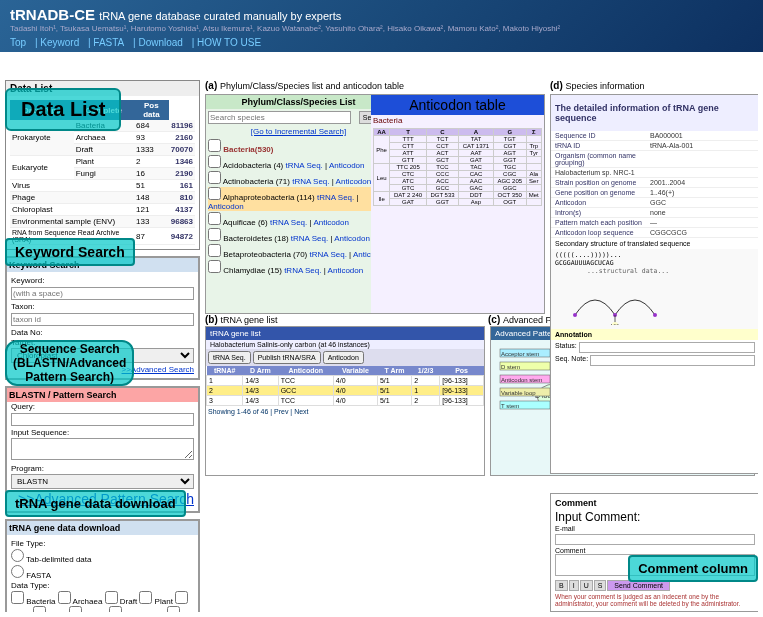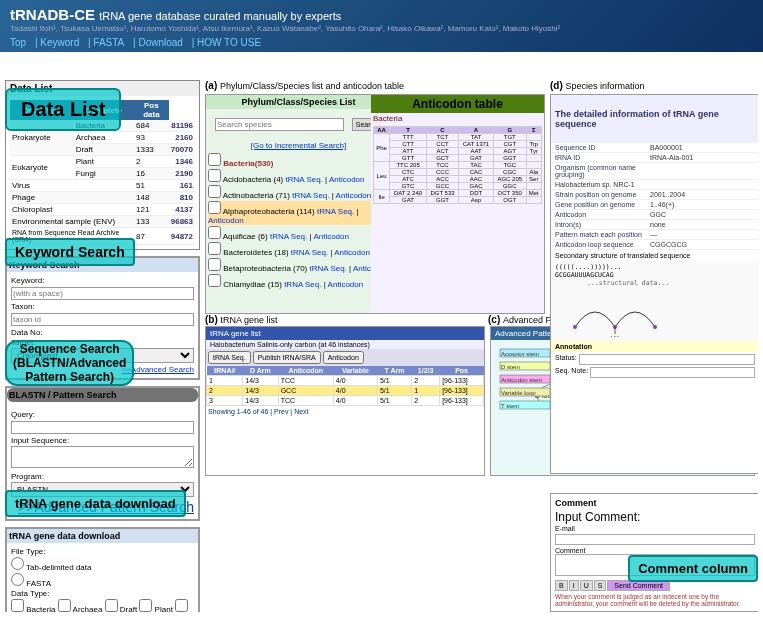--- a/index.html
+++ b/index.html
@@ -29,71 +29,71 @@
     
     .keyword-box { border: 2px solid #999; background: #fff; margin-bottom: 6px; padding: 4px; }
     .keyword-box .box-title { font-size: 9px; font-weight: bold; background: #d0e0f0; padding: 2px; margin: -4px -4px 4px; }
     .keyword-box label { font-size: 8px; display: block; margin-bottom: 1px; }
     .keyword-box input[type=text] { width: 100%; border: 1px solid #999; font-size: 8px; padding: 1px; margin-bottom: 2px; }
     .keyword-box select { width: 100%; border: 1px solid #999; font-size: 8px; padding: 1px; margin-bottom: 2px; }
     .keyword-box .adv-link { font-size: 8px; color: #03c; text-align: right; display: block; }
 
     
     .seq-box { border: 2px solid #999; background: #fff; margin-bottom: 6px; padding: 4px; }
-    .seq-box .box-title { font-size: 9px; font-weight: bold; background: #737373; padding: 2px; margin: -4px -4px 8px; border-radius: 6px; }
+    .seq-box .box-title { font-size: 9px; font-weight: bold; background: #fca5a5; padding: 2px; margin: -4px -4px 0; }
     .seq-box label { font-size: 8px; display: block; margin-bottom: 1px; }
     .seq-box input[type=text], .seq-box textarea { width: 100%; border: 1px solid #999; font-size: 8px; padding: 1px; margin-bottom: 2px; }
     .seq-box select { width: 100%; border: 1px solid #999; font-size: 8px; padding: 1px; margin-bottom: 2px; }
     .seq-box .adv-link { font-size: 14px; color: #03c; text-align: right; display: block; }
 
     
     .dl-box { border: 2px solid #999; background: #fff; margin-bottom: 6px; padding: 4px; }
     .dl-box .box-title { font-size: 9px; font-weight: bold; background: #d0e0f0; padding: 2px; margin: -4px -4px 4px; }
     .radio-row { font-size: 8px; margin-bottom: 1px; }
 
     
     #right-panel { position: absolute; top: 80px; left: 205px; right: 5px; bottom: 5px; overflow: hidden; }
 
     
     .panel-a { position: absolute; top: 0; left: 0; width: 340px; height: 220px; border: 1px solid #999; background: #fff; overflow: hidden; }
 
     .species-panel { position: absolute; top: 0; left: 0; width: 186px; height: 220px; background: #e8f4e8; border-right: 1px solid #aaa; overflow: hidden; }
     .species-panel-title { background: #c8e8c8; font-size: 9px; font-weight: bold; padding: 2px; text-align: center; }
-    .species-search { display: flex; padding: 9px; gap: 8px; }
+    .species-search { display: flex; padding: 2px; gap: 8px; }
     .species-search input { flex: 1; font-size: 8px; border: 1px solid #999; padding: 1px; }
     .species-search button { font-size: 7px; background: #ddd; border: 1px solid #999; padding: 1px 3px; cursor: pointer; }
     .goto-link { font-size: 8px; color: #03c; text-align: center; display: block; padding: 1px; }
 
     .bacteria-list { padding: 2px; overflow-y: auto; max-height: 160px; }
     .bacteria-item { font-size: 8px; margin-bottom: 1px; }
     .bacteria-item.header { font-weight: bold; color: #933; }
     .bacteria-item a { color: #03c; text-decoration: none; font-size: 8px; }
 
     
     .anticodon-panel { position: absolute; top: 0; left: 165px; right: 0; height: 220px; background: #f5f0ff; overflow: hidden; }
-    .anticodon-title { background: #4d7c0f; font-size: 12px; font-weight: bold; padding: 2px; text-align: center; }
+    .anticodon-title { background: #1d4ed8; font-size: 14px; font-weight: normal; padding: 2px; text-align: center; }
     .anticodon-mini-table { font-size: 6px; width: 100%; border-collapse: collapse; }
     .anticodon-mini-table td { border: 1px solid #ccc; padding: 0 1px; text-align: center; }
     .anticodon-mini-table th { background: #ccbbee; border: 1px solid #ccc; padding: 0 1px; text-align: center; font-size: 6px; }
 
     
     .panel-b { position: absolute; top: 230px; left: 0; width: 280px; height: 150px; border: 1px solid #999; background: #fff; overflow: hidden; }
     .panel-b-header { background: #3355aa; color: white; font-size: 8px; padding: 2px 4px; }
     .panel-b-table { width: 100%; border-collapse: collapse; font-size: 7px; }
     .panel-b-table th { background: #7788cc; color: white; padding: 1px 2px; }
     .panel-b-table td { border: 1px solid #ddd; padding: 1px 2px; }
     .panel-b-table tr.highlight td { background: #ffee88; }
 
     
     .panel-c { position: absolute; top: 230px; left: 285px; width: 265px; height: 150px; border: 1px solid #999; background: #e8f8f8; overflow: hidden; }
     .panel-c-header { background: #336699; color: white; font-size: 8px; padding: 2px 4px; }
 
     
     .panel-d { position: absolute; top: 0; left: 345px; width: 210px; height: 380px; border: 1px solid #999; background: #fff; overflow: hidden; }
-    .panel-d-title { font-size: 9px; font-weight: bold; color: #336; padding: 14px 4px; background: #eef; }
+    .panel-d-title { font-size: 9px; font-weight: bold; color: #336; padding: 8px 4px; background: #eef; }
     .detail-row { display: flex; font-size: 7px; border-bottom: 1px solid #eee; padding: 1px 4px; }
     .detail-row .key { color: #336; width: 95px; flex-shrink: 0; }
     .detail-row .val { color: #333; }
 
     
     .data-list-overlay { position: absolute; top: 88px; left: 5px; background: rgba(0,200,200,0.7); border: 2px solid #088; border-radius: 6px; padding: 8px 14px; font-size: 20px; font-weight: bold; color: #000; z-index: 10; pointer-events: none; }
     .keyword-overlay { position: absolute; top: 238px; left: 5px; background: rgba(0,200,200,0.7); border: 2px solid #088; border-radius: 4px; padding: 4px 8px; font-size: 14px; font-weight: bold; color: #000; z-index: 10; pointer-events: none; }
     .seq-overlay { position: absolute; top: 340px; left: 5px; background: rgba(0,200,200,0.7); border: 2px solid #088; border-radius: 12px; padding: 0 6px; font-size: 12px; font-weight: bold; color: #000; z-index: 10; pointer-events: none; text-align: center; }
     .dl-overlay { position: absolute; top: 490px; left: 5px; background: rgba(0,200,200,0.7); border: 2px solid #088; border-radius: 4px; padding: 4px 8px; font-size: 13px; font-weight: bold; color: #000; z-index: 10; pointer-events: none; }
     .comment-overlay { position: absolute; bottom: 35px; right: 5px; background: rgba(0,200,200,0.7); border: 2px solid #088; border-radius: 4px; padding: 4px 8px; font-size: 13px; font-weight: bold; color: #000; z-index: 10; pointer-events: none; }

